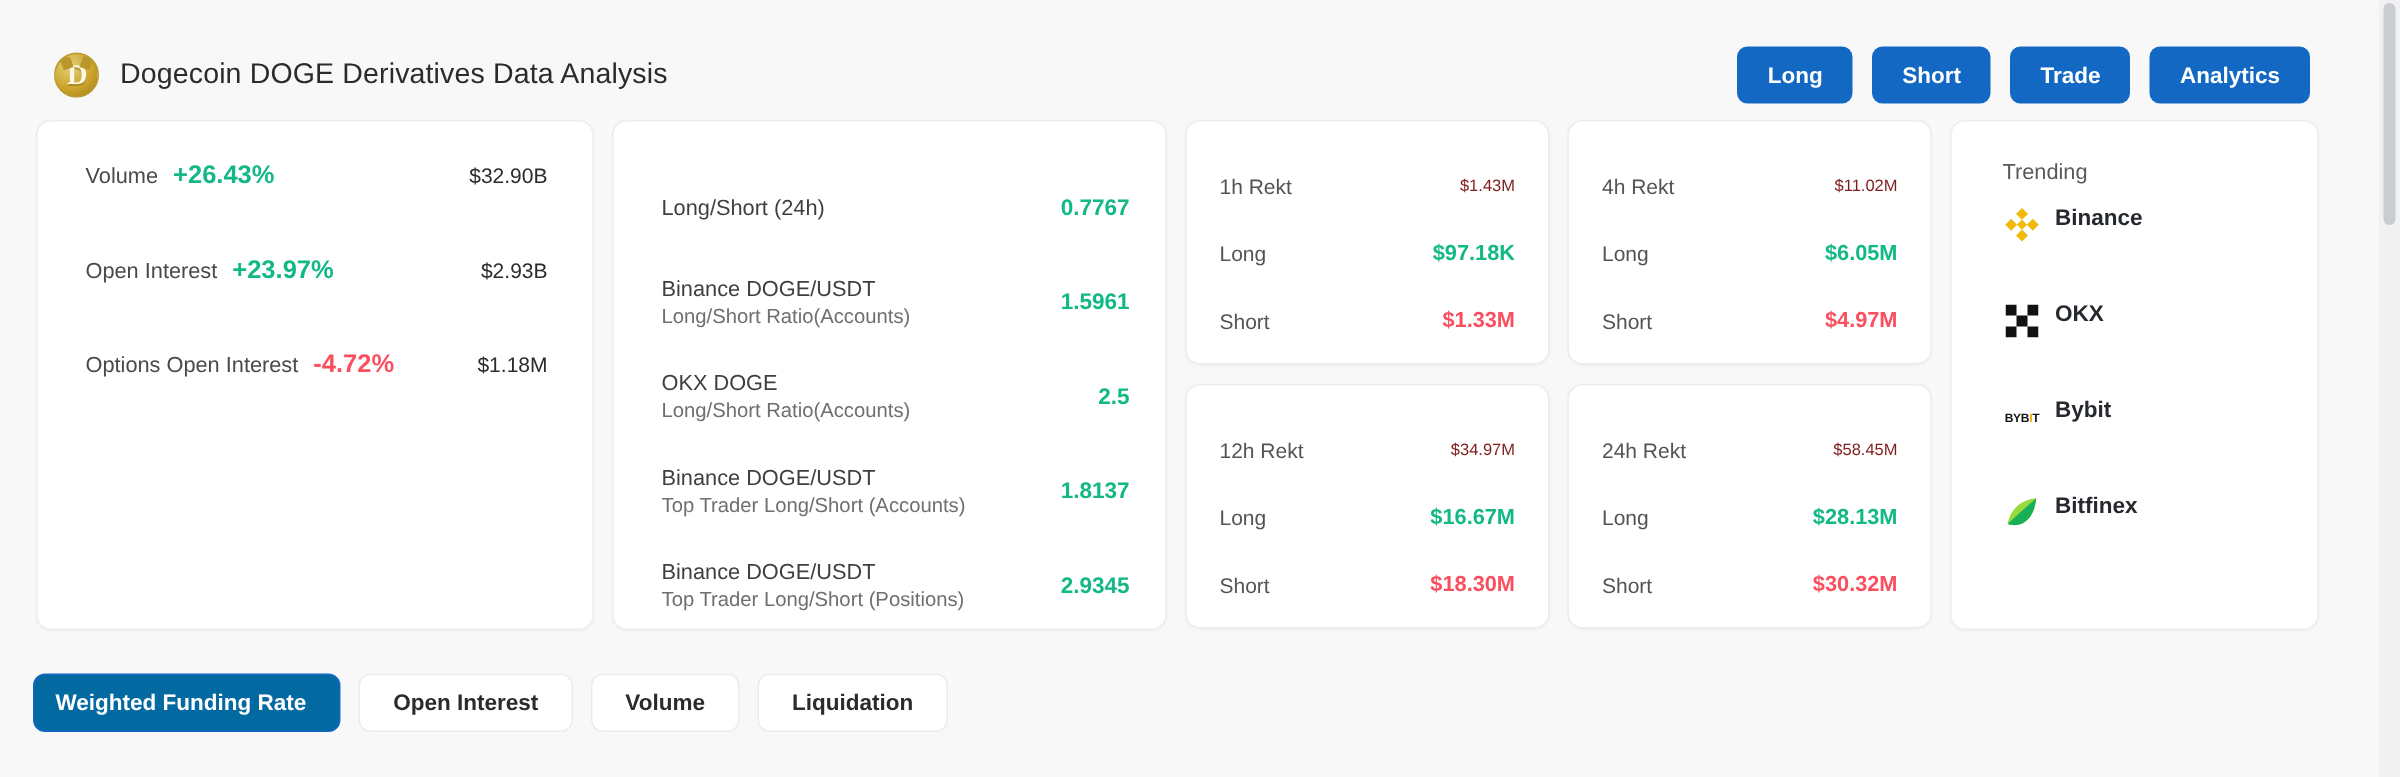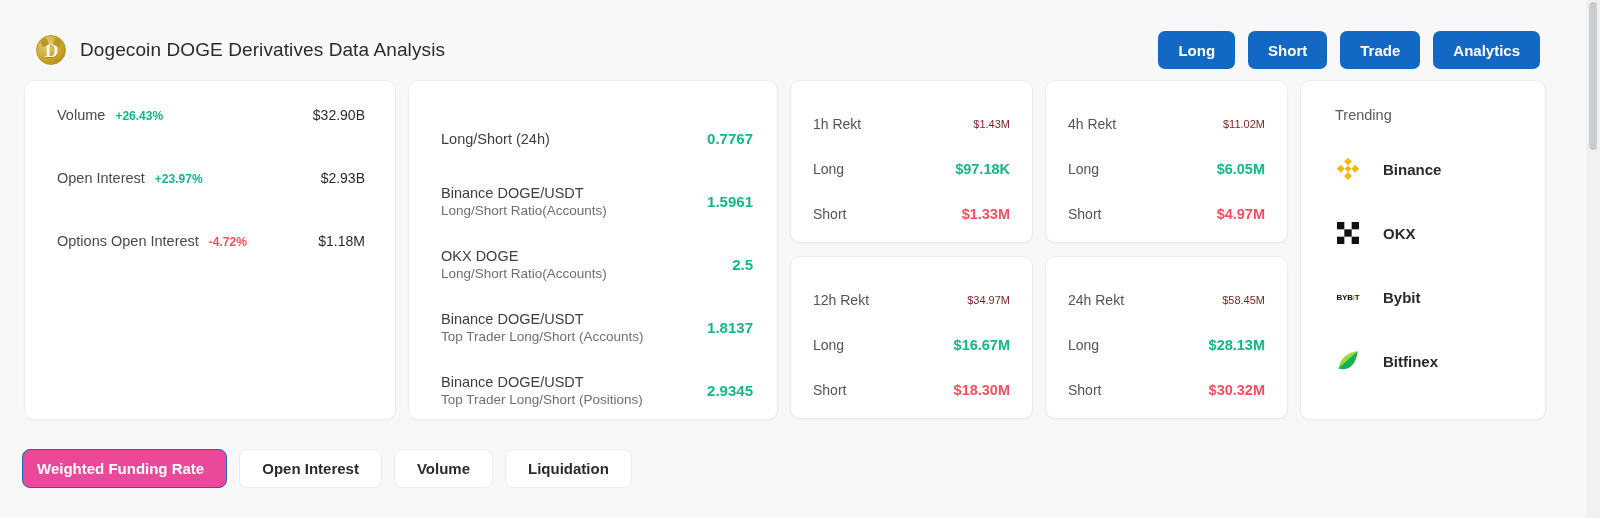--- a/index.html
+++ b/index.html
@@ -115,21 +115,21 @@
   
   .col-stats { width: 372px; flex: none; padding: 26px 30px 0 32px; }
 
   .stat-row {
     display: flex;
     align-items: baseline;
     height: 63px;
     white-space: nowrap;
   }
   .stat-label { font-size: 14.5px; color: #4a4a4a; }
-  .stat-pct { font-size: 12px; font-weight: bold; margin-left: 10px; }
+  .stat-pct { font-size: 17px; font-weight: bold; margin-left: 10px; }
   .stat-pct.up { color: #12b886; }
   .stat-pct.down { color: #f94f5e; }
   .stat-value {
     font-size: 14px;
     color: #2b2b2b;
     margin-left: auto;
     padding-left: 16px;
   }
 
   
@@ -170,22 +170,21 @@
   .rekt-label { font-size: 14px; color: #545454; }
   .rekt-total { font-size: 11px; color: #7f1d1d; font-weight: 500; }
   .rekt-long { font-size: 14.5px; color: #12b886; font-weight: bold; }
   .rekt-short { font-size: 14.5px; color: #f94f5e; font-weight: bold; }
 
   
   .col-trending { width: 246px; flex: none; padding: 26px 0 0 34px; }
   .trending-title { font-size: 14.5px; color: #5a5a5a; margin-bottom: 14px; }
   .trend-item {
     display: flex;
-    align-items: center;
-    gap: 22px;
+    gap: 9px;
     height: 64px;
     cursor: pointer;
   }
   .trend-name {
     font-size: 15px;
     font-weight: bold;
     color: #26292e;
     white-space: nowrap;
   }
   .ex-logo {
@@ -221,21 +220,21 @@
     padding: 0 22px;
     font-size: 15px;
     font-weight: bold;
     color: #2b2b2b;
     background: #ffffff;
     border: 1px solid #ececec;
     cursor: pointer;
     white-space: nowrap;
   }
   .tab.active {
-    background: #ec4899;
+    background: #0369a1;
     color: #ffffff;
     border-color: #1268c3;
     padding-left: 14px;
   }
 
   
   .scrollbar-track {
     position: absolute;
     top: 0; right: 0;
     width: 14px; height: 518px;

